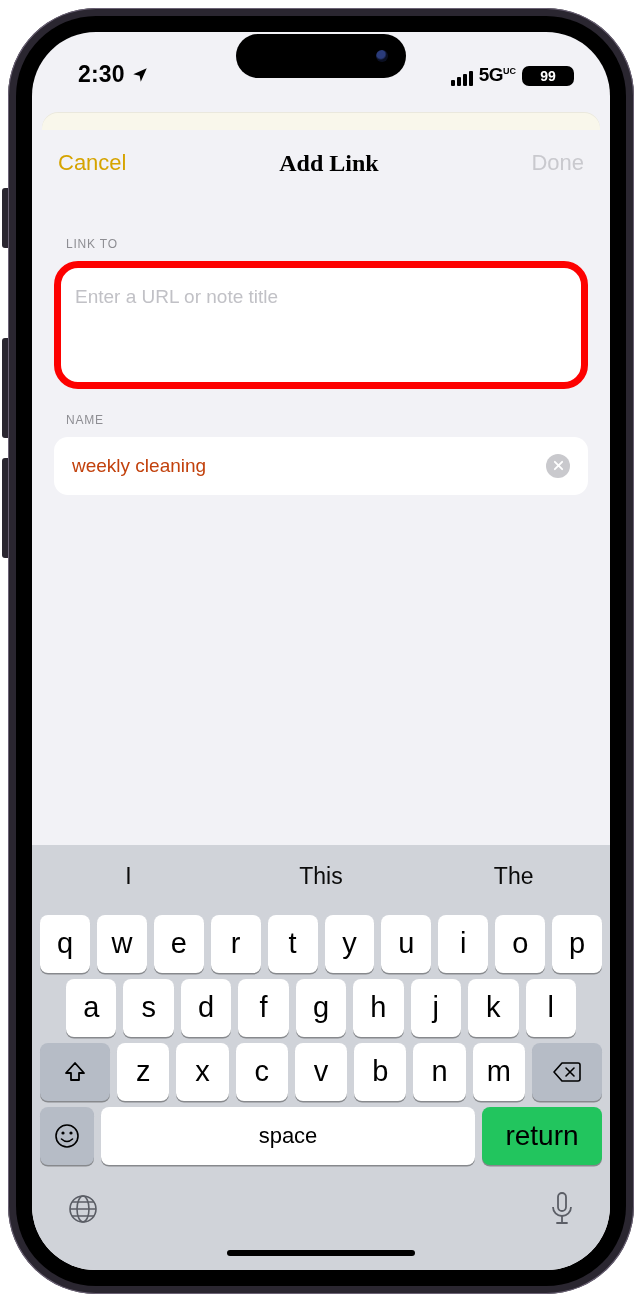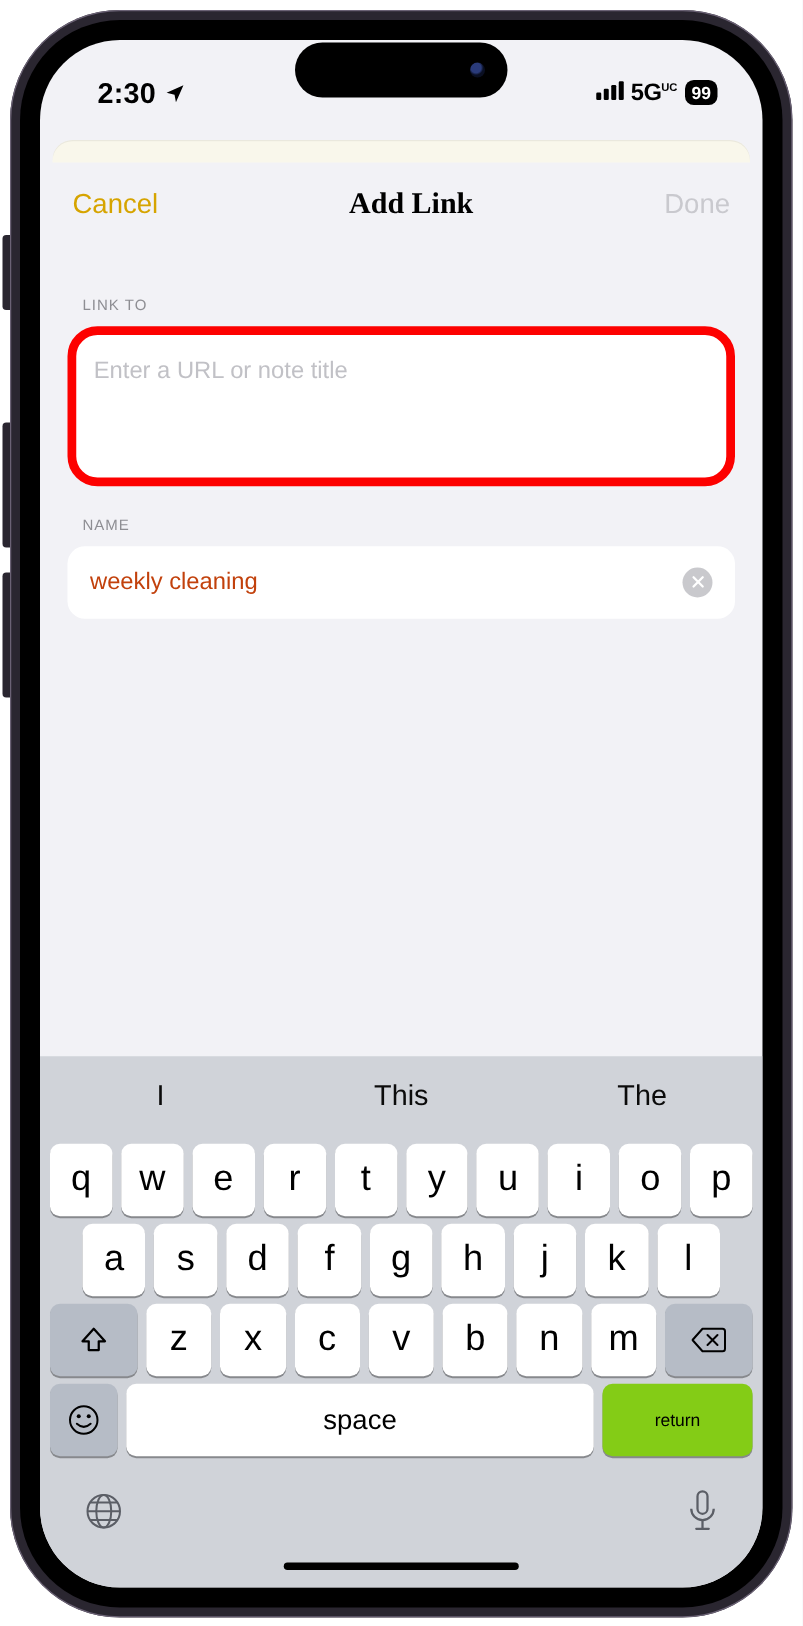--- a/index.html
+++ b/index.html
@@ -86,32 +86,32 @@
   .statusbar {
     height: 72px;
     display: flex;
     align-items: center;
     justify-content: space-between;
     padding: 14px 36px 0 46px;
     color: #000;
     font-weight: 600;
   }
   .sb-left { display: flex; align-items: center; gap: 6px; font-size: 23px; letter-spacing: .2px;}
-  .sb-right { display: flex; align-items: flex-start; gap: 6px; }
+  .sb-right { display: flex; align-items: flex-end; gap: 6px; }
   .loc-icon { display:inline-flex; }
   .signal { display: inline-flex; align-items: flex-end; gap: 2px; height: 16px;}
   .signal span { width: 4px; background: #000; border-radius: 1px;}
   .signal span:nth-child(1){height:6px}
   .signal span:nth-child(2){height:9px}
   .signal span:nth-child(3){height:12px}
   .signal span:nth-child(4){height:15px}
   .net-label { font-size: 19px; font-weight: 700; letter-spacing:-.5px;}
   .battery { display:flex; align-items:center; gap:2px;}
   .batt-body {
-    width: 26px; height: 20px; border-radius: 7px; background:#000; color:#fff;
+    width: 52px; height: 20px; border-radius: 7px; background:#000; color:#fff;
     display:flex; align-items:center; justify-content:center; font-size:14px; font-weight:800;
   }
   
   .sheet-back {
     height: 18px;
     margin: 8px 10px 0 10px;
     background: #f9f7eb;
     border-radius: 16px 16px 0 0;
     box-shadow: 0 1px 0 rgba(0,0,0,.06) inset;
   }
@@ -177,21 +177,21 @@
   .krow.indent1 { padding-left: 34px; padding-right: 34px;}
   .key {
     flex:1; height:58px; background:#fff; border-radius:8px;
     box-shadow: 0 1.5px 0 rgba(0,0,0,.35);
     display:flex; align-items:center; justify-content:center;
     font-size:29px; color:#000; cursor:pointer; user-select:none;
   }
   .key.func { background:#b6bcc6; }
   .key.shift, .key.back { flex: 0 0 70px; }
   .key.space { flex: 1; font-size:22px;}
-  .key.return { flex: 0 0 120px; font-size:14px; background:#84cc16;}
+  .key.return { flex: 0 0 120px; font-size:28px; background:#22c55e;}
   .key.num { flex: 0 0 70px; font-size:22px;}
   .key.emoji { flex: 0 0 54px; background:#b6bcc6;}
   .kb-bottom {
     display:flex; align-items:center; justify-content:space-between;
     padding: 26px 34px 4px 34px;
   }
   .kb-bottom button { background:none; border:none; cursor:pointer; color:#5b5e66;}
   .home-indicator {
     width: 188px; height:6px; background:#000; border-radius:3px;
     margin: 16px auto 0 auto;

